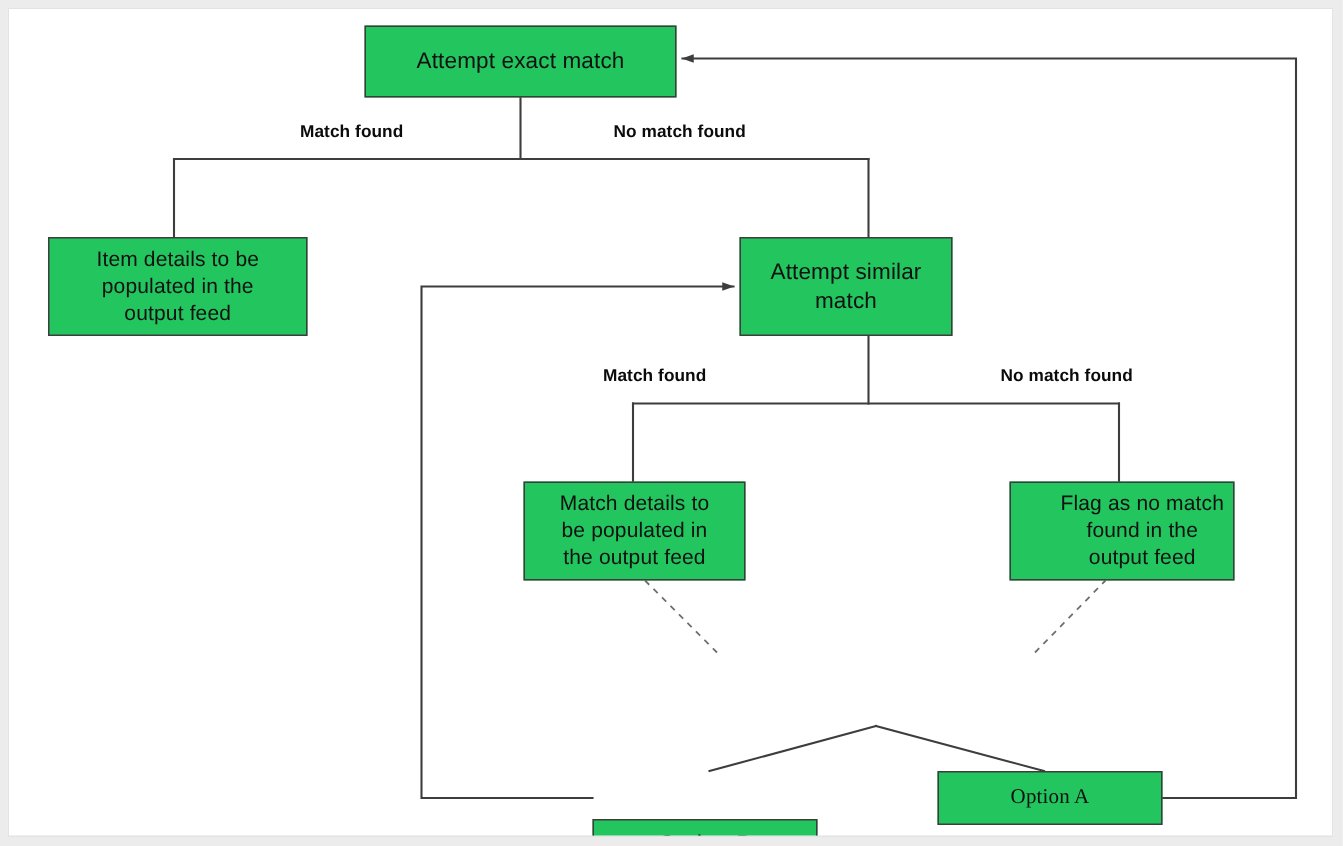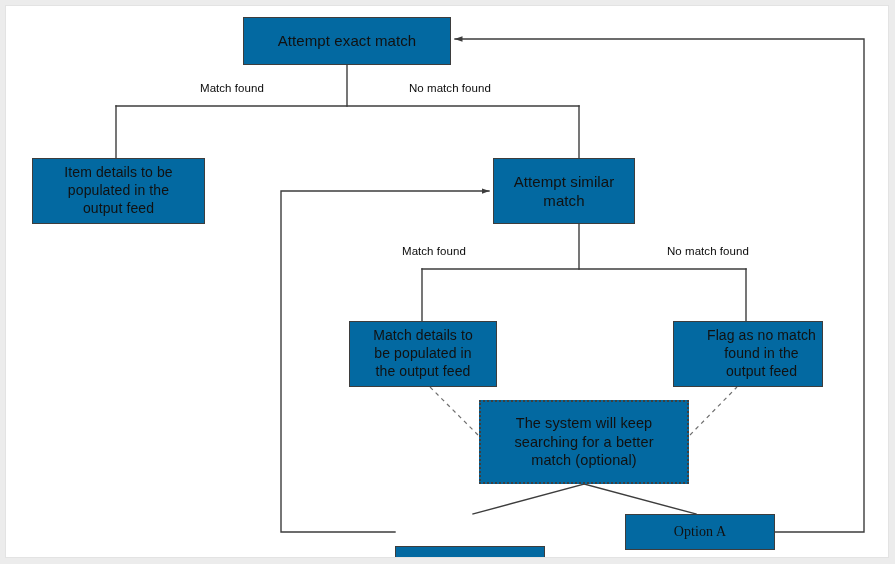--- a/index.html
+++ b/index.html
@@ -28,21 +28,21 @@
     position: absolute;
     left: 0;
     top: 0;
     width: 895px;
     height: 564px;
     pointer-events: none;
   }
   .node {
     position: absolute;
     box-sizing: border-box;
-    background: #0369a1;
+    background: #22c55e;
     display: flex;
     align-items: center;
     justify-content: center;
     text-align: center;
     color: #111111;
     line-height: 1.28;
     letter-spacing: 0.1px;
   }
   .node.solid {
     border: 1.6px solid #3d3d3d;
@@ -51,21 +51,21 @@
     border: 2px dotted #3f3f3f;
   }
   .node-text {
     display: block;
     padding: 0 6px;
     white-space: pre-line;
   }
   .edge-label {
     position: absolute;
     font-size: 11.5px;
-    font-weight: normal;
+    font-weight: bold;
     color: #0b0b0b;
     white-space: nowrap;
     letter-spacing: 0.05px;
   }
 </style>
 </head>
 <body>
 
 <div id="stage">
 
@@ -128,25 +128,20 @@
 be populated in
 the output feed</span>
   </div>
 
   <div class="node solid" style="left:667px; top:315px; width:150px; height:66px; font-size:14px;justify-content:flex-end;">
     <span class="node-text">Flag as no match
 found in the
 output feed</span>
   </div>
 
-  <div class="node dotted" style="left:473px; top:394px; width:210px; height:84px; font-size:14.5px;">
-    <span class="node-text">The system will keep
-searching for a better
-match (optional)</span>
-  </div>
 
   <div class="node solid" style="left:389px; top:508px; width:150px; height:36px; font-size:16px;margin-top:32px;">
     <span class="node-text">Option  B</span>
   </div>
 
   <div class="node solid" style="left:619px; top:508px; width:150px; height:36px; font-size:14px;font-family:Liberation Serif, serif;">
     <span class="node-text">Option  A</span>
   </div>
 
   <div class="edge-label" style="left:194px; top:76px;">

